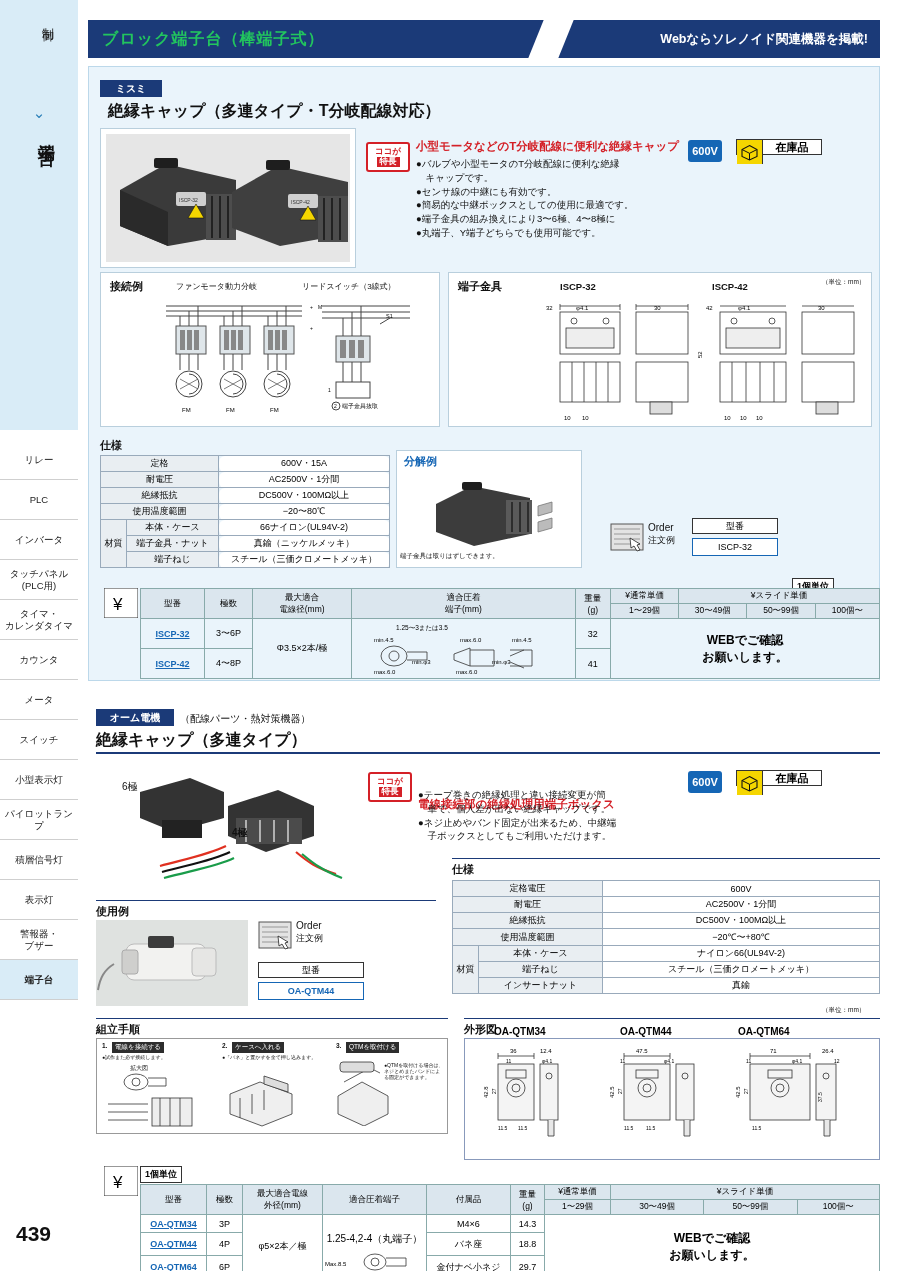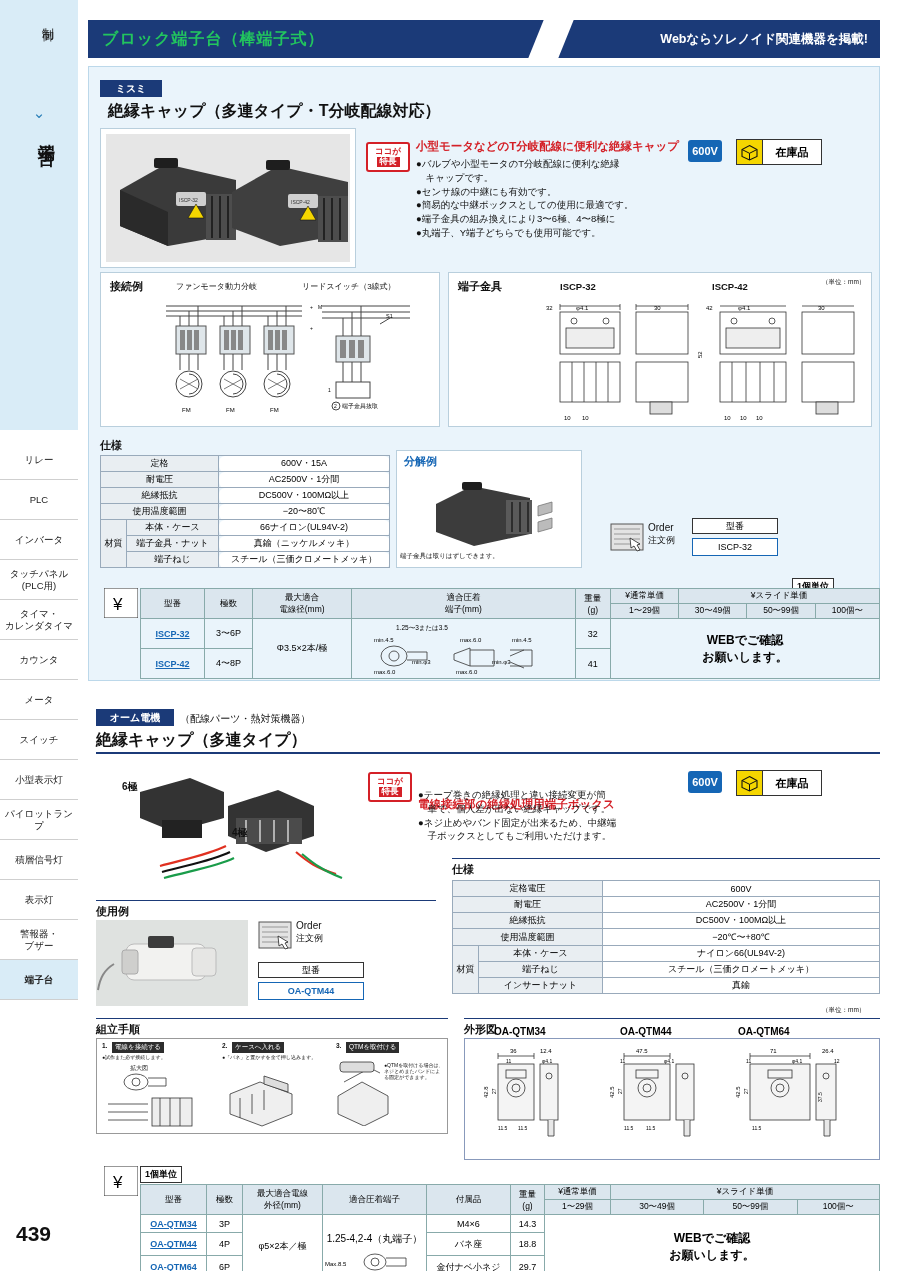--- a/index.html
+++ b/index.html
@@ -83,22 +83,22 @@
   .feat-head { position:absolute; font-size:11.5px; font-weight:bold; color:#d42027; }
   .feat-list { position:absolute; font-size:9.5px; line-height:1.45; color:#111; }
   .feat-list div { white-space:nowrap; }
 
   .volt-badge {
     position:absolute; width:34px; height:22px; background:#1566b5; color:#fff;
     border-radius:3px; font-size:11px; font-weight:bold;
     display:flex; align-items:center; justify-content:center;
   }
   .stock-badge {
-    position:absolute; width:86px; height:26px; border:1px solid #333; background:#fff;
-    display:flex; align-items:center; font-size:11px; font-weight:bold;
+    position:absolute; width:86px; height:16px; border:1px solid #333; background:#fff;
+    display:flex; align-items:flex-start; font-size:11px; font-weight:bold;
   }
   .stock-badge .sq {
     width:26px; height:24px; background:#f5d600; display:flex; align-items:center; justify-content:center;
     border-right:1px solid #333;
   }
   .stock-badge .tx { flex:1; text-align:center; }
 
   .lbl { position:absolute; font-size:11px; font-weight:bold; color:#111; }
   .smalltx { position:absolute; font-size:8px; color:#111; }
   .tinytx { position:absolute; font-size:6.5px; color:#111; }
@@ -526,21 +526,21 @@
       <path d="M202,92 C214,102 222,108 242,116"></path>
     </g>
   <rect x="136" y="56" width="66" height="26" fill="#4b4b4b"></rect>
   <g stroke="#ddd" stroke-width="1.4">
     <line x1="146" y1="58" x2="146" y2="80"></line>
       <line x1="160" y1="58" x2="160" y2="80"></line>
     <line x1="174" y1="58" x2="174" y2="80"></line>
       <line x1="188" y1="58" x2="188" y2="80"></line>
   </g>
 </svg>
-<div class="smalltx" style="left:122px; top:780px; font-size:10px; font-weight:bold;">6極</div>
+<div class="smalltx" style="left:122px; top:780px; font-size:10px; font-weight:normal;">6極</div>
 <div class="smalltx" style="left:232px; top:826px; font-size:10px; font-weight:bold;">4極</div>
 
 <div class="feature-badge" style="left:368px; top:772px;">
   <span class="b1">ココが</span>
   <span class="b2">特長</span>
 </div>
 <div class="feat-head" style="left:418px; top:797px;">電線接続部の絶縁処理用端子ボックス</div>
 <div class="feat-list" style="left:418px; top:788px; width:270px;">
   <div>●テープ巻きの絶縁処理と違い接続変更が簡</div>
   <div>　単で、個人差が出ない絶縁キャップです。</div>

